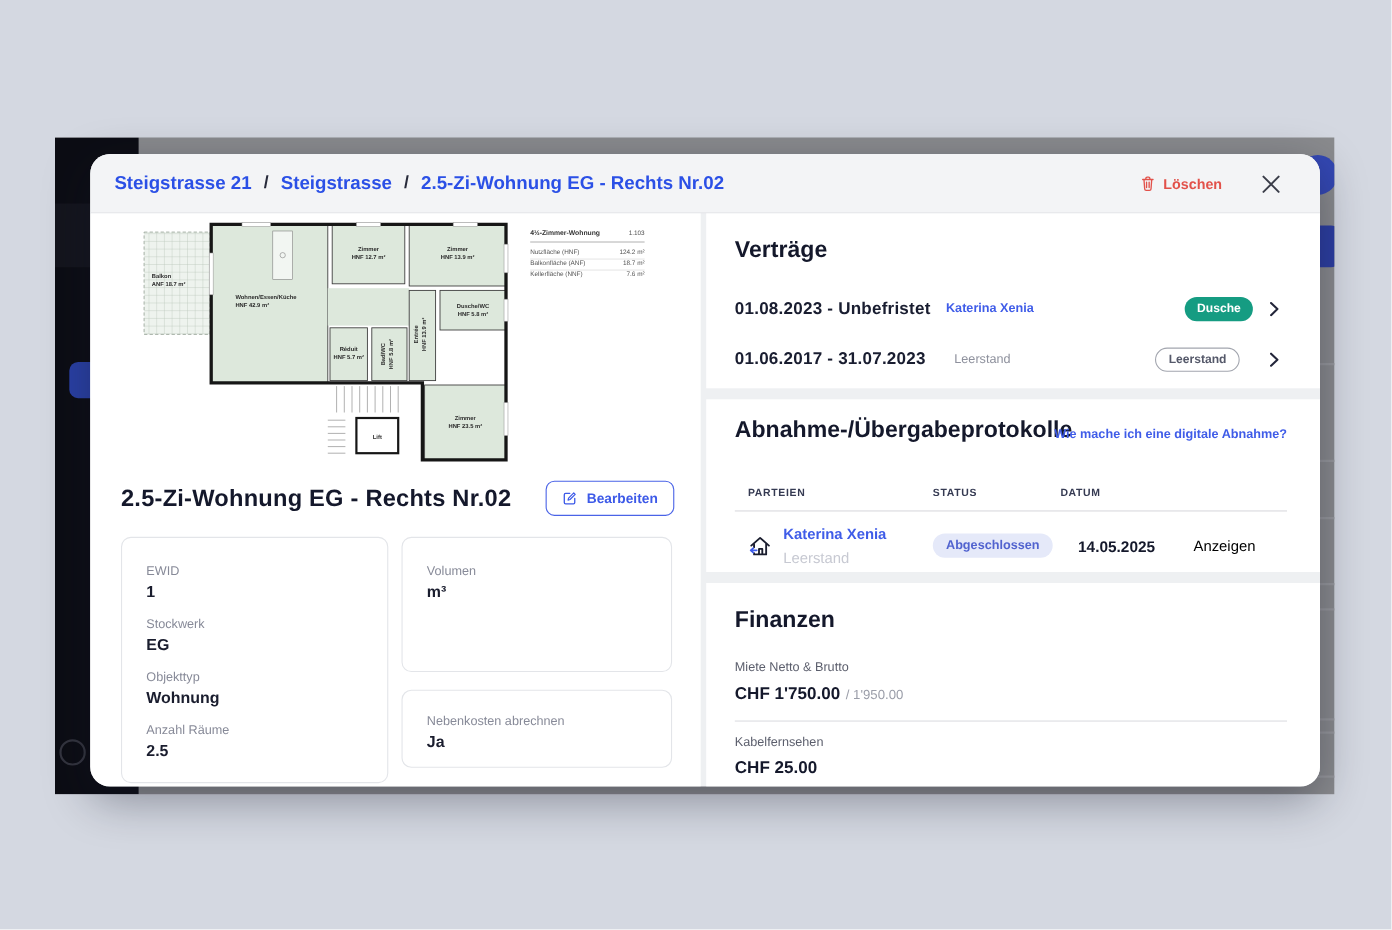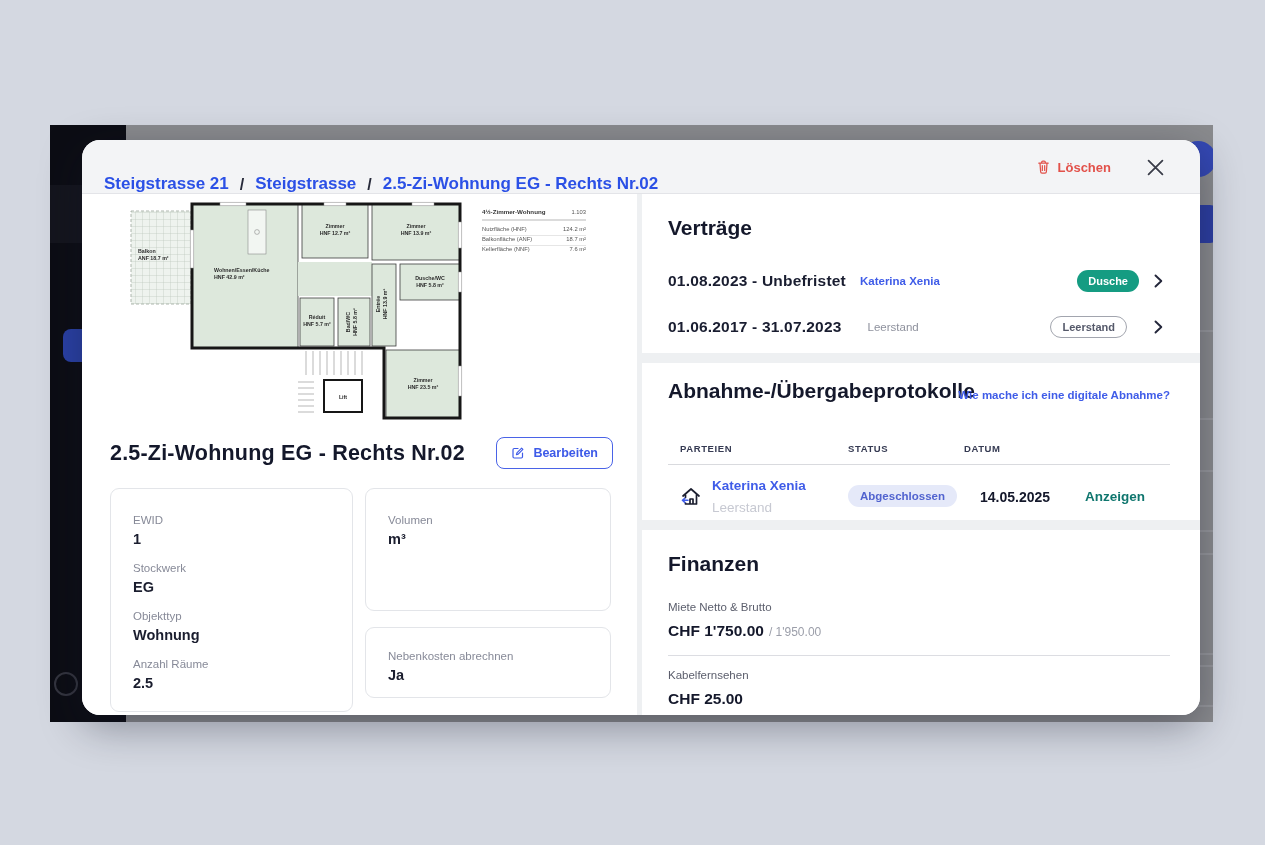--- a/index.html
+++ b/index.html
@@ -17,21 +17,21 @@
   .dim-card { position:absolute; left:990px; width:210px; border:2px solid #97989c; border-radius:10px; }
   .dim-card.c1 { top:205px; height:90px; }
   .dim-card.c2 { top:345px; height:62px; }
   .dim-card.c3 { top:428px; height:102px; }
   .dim-card.c4 { top:540px; height:42px; }
 
   
   .modal { position:absolute; left:82px; top:140px; width:1118px; height:575px; background:#eef0f2;
            border-radius:18px; overflow:hidden; box-shadow:0 12px 42px rgba(18,21,40,.38); }
   .modal-header { position:absolute; top:0; left:0; right:0; height:54px; background:#f3f4f6; border-bottom:1px solid #e3e4e8; }
-  .breadcrumb { position:absolute; left:22px; top:0; height:54px; display:flex; align-items:flex-end; }
+  .breadcrumb { position:absolute; left:22px; top:0; height:54px; display:flex; align-items:center; }
   .crumb { color:#2b50e6; font-size:17px; font-weight:700; cursor:pointer; }
   .crumb-sep { color:#272a3a; font-size:16px; font-weight:600; margin:0 11px; }
   .header-actions { position:absolute; right:36px; top:0; height:54px; display:flex; align-items:center; gap:36px; }
   .delete-btn { display:flex; align-items:center; gap:7px; color:#e2514a; font-size:13px; font-weight:600; cursor:pointer; }
   .close-btn { display:flex; cursor:pointer; }
 
   
   .left-panel { position:absolute; left:0; top:54px; width:555px; bottom:0; background:#fff; }
   .floorplan { position:absolute; left:46px; top:4px; width:464px; height:222px; }
   .fp-label { font-size:5.3px; font-weight:700; fill:#2c2c2c; }
@@ -69,21 +69,21 @@
 
   .help-link { position:absolute; right:30px; top:26px; font-size:11.5px; font-weight:600; color:#3f5ce8; cursor:pointer;text-align:right; }
   .th { position:absolute; top:80px; font-size:9.5px; font-weight:700; color:#353a52; letter-spacing:.6px; }
   .th1 { left:38px; } .th2 { left:206px; } .th3 { left:322px; }
   .thead-line { position:absolute; top:101px; left:26px; right:30px; height:1px; background:#d9dade; }
   .p-icon { position:absolute; left:37px; top:122px; }
   .p-party { position:absolute; left:70px; top:115px; font-size:13.5px; font-weight:700; color:#3f5ce8; cursor:pointer; }
   .p-sub { position:absolute; left:70px; top:137px; font-size:13.5px; color:#c7c9d2; }
   .p-badge { position:absolute; left:206px; top:122px; background:#e5e9f9; color:#5163cf; font-size:11.5px; font-weight:600; padding:5px 12px; border-radius:13px; }
   .p-date { position:absolute; left:338px; top:126px; font-size:14px; font-weight:700; color:#14182b; }
-  .p-action { position:absolute; left:443px; top:126px; font-size:13.5px; font-weight:700; color:#0f766e; cursor:pointer; }
+  .p-action { position:absolute; left:443px; top:126px; font-size:13.5px; font-weight:400; color:#000000; cursor:pointer; }
 
   .fin-label { position:absolute; left:26px; font-size:11.5px; color:#5b5e6c; }
   .fin-value { position:absolute; left:26px; font-size:15.5px; font-weight:700; color:#14182b; }
   .fin-suffix { font-size:12px; font-weight:400; color:#9b9ea9; margin-left:5px; }
   .fin-divider { position:absolute; top:125px; left:26px; right:30px; height:1px; background:#dcdde2; }
   .fl1 { top:71px; } .fv1 { top:92px; } .fl2 { top:139px; } .fv2 { top:160px; }
 </style>
 </head>
 <body>
 

